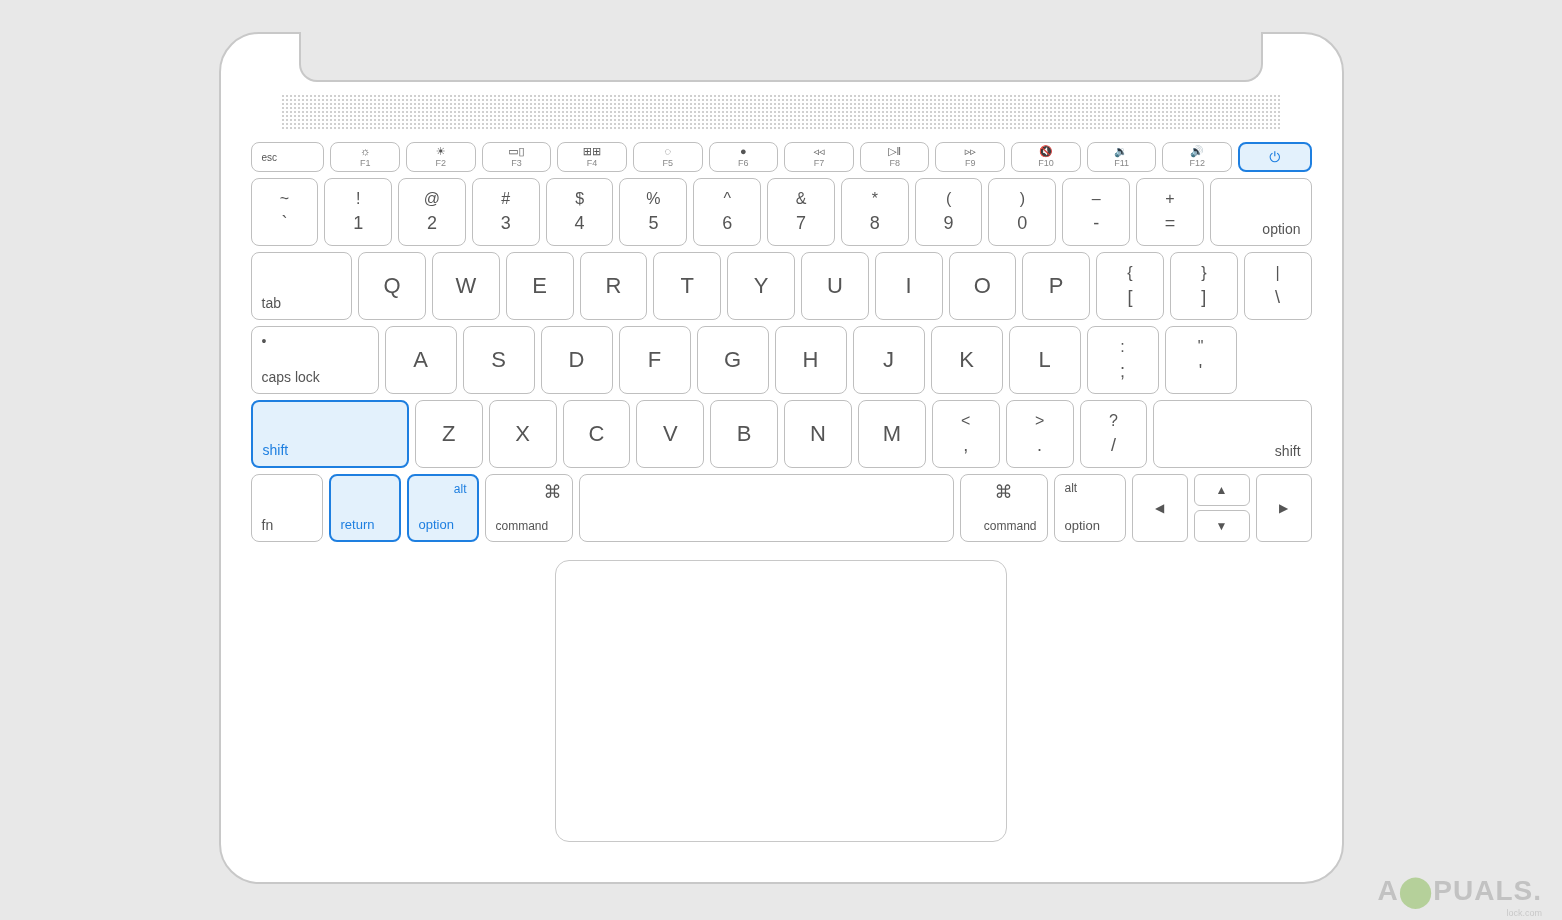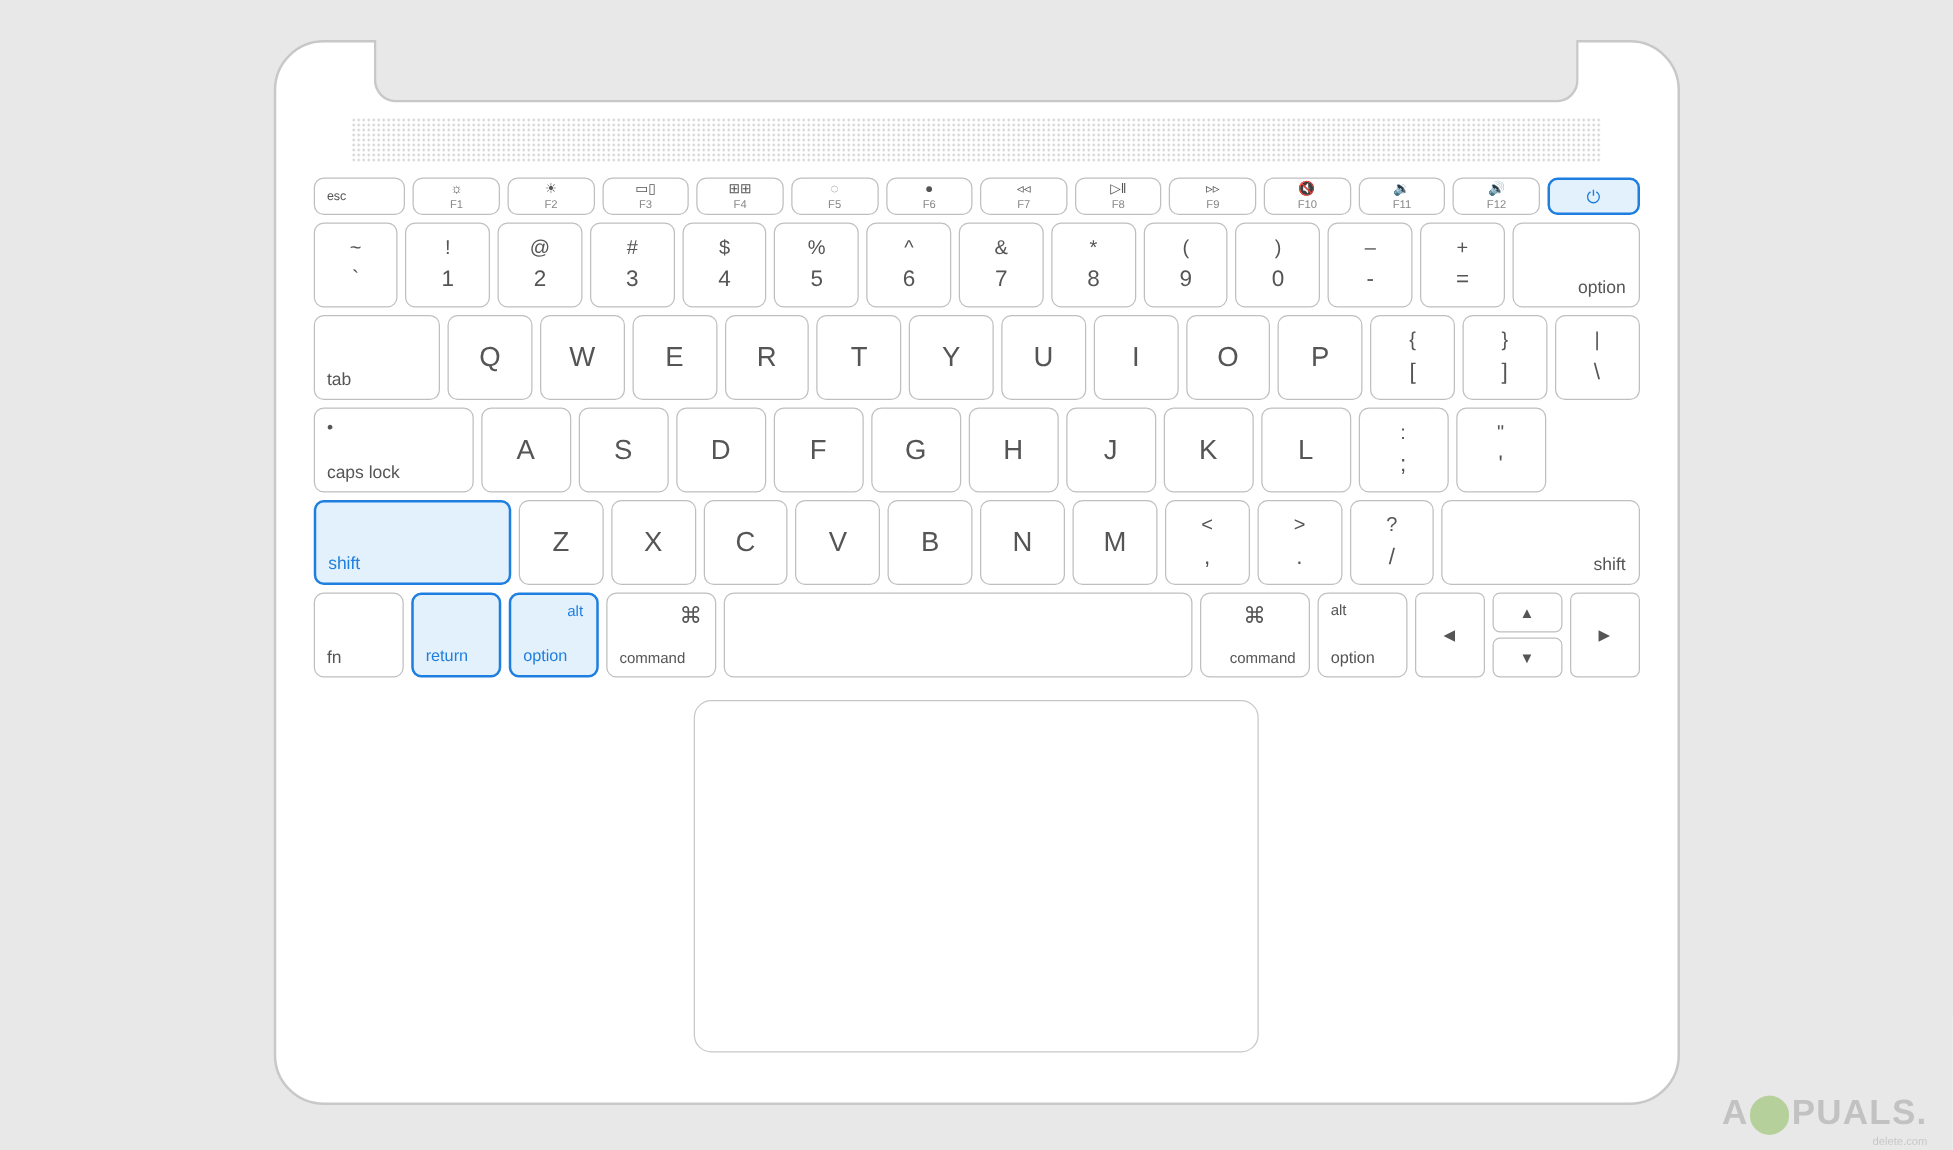--- a/index.html
+++ b/index.html
@@ -398,14 +398,14 @@
     </div>
 
     <div class="trackpad"></div>
   </div>
 
   <div class="watermark">
     <span>A</span>
     <span class="green">⬤</span>
     <span>PUALS.</span>
   </div>
-  <div class="src">delete.com</div>
+  <div class="src">lock.com</div>
 </div>
 
 </body></html>

